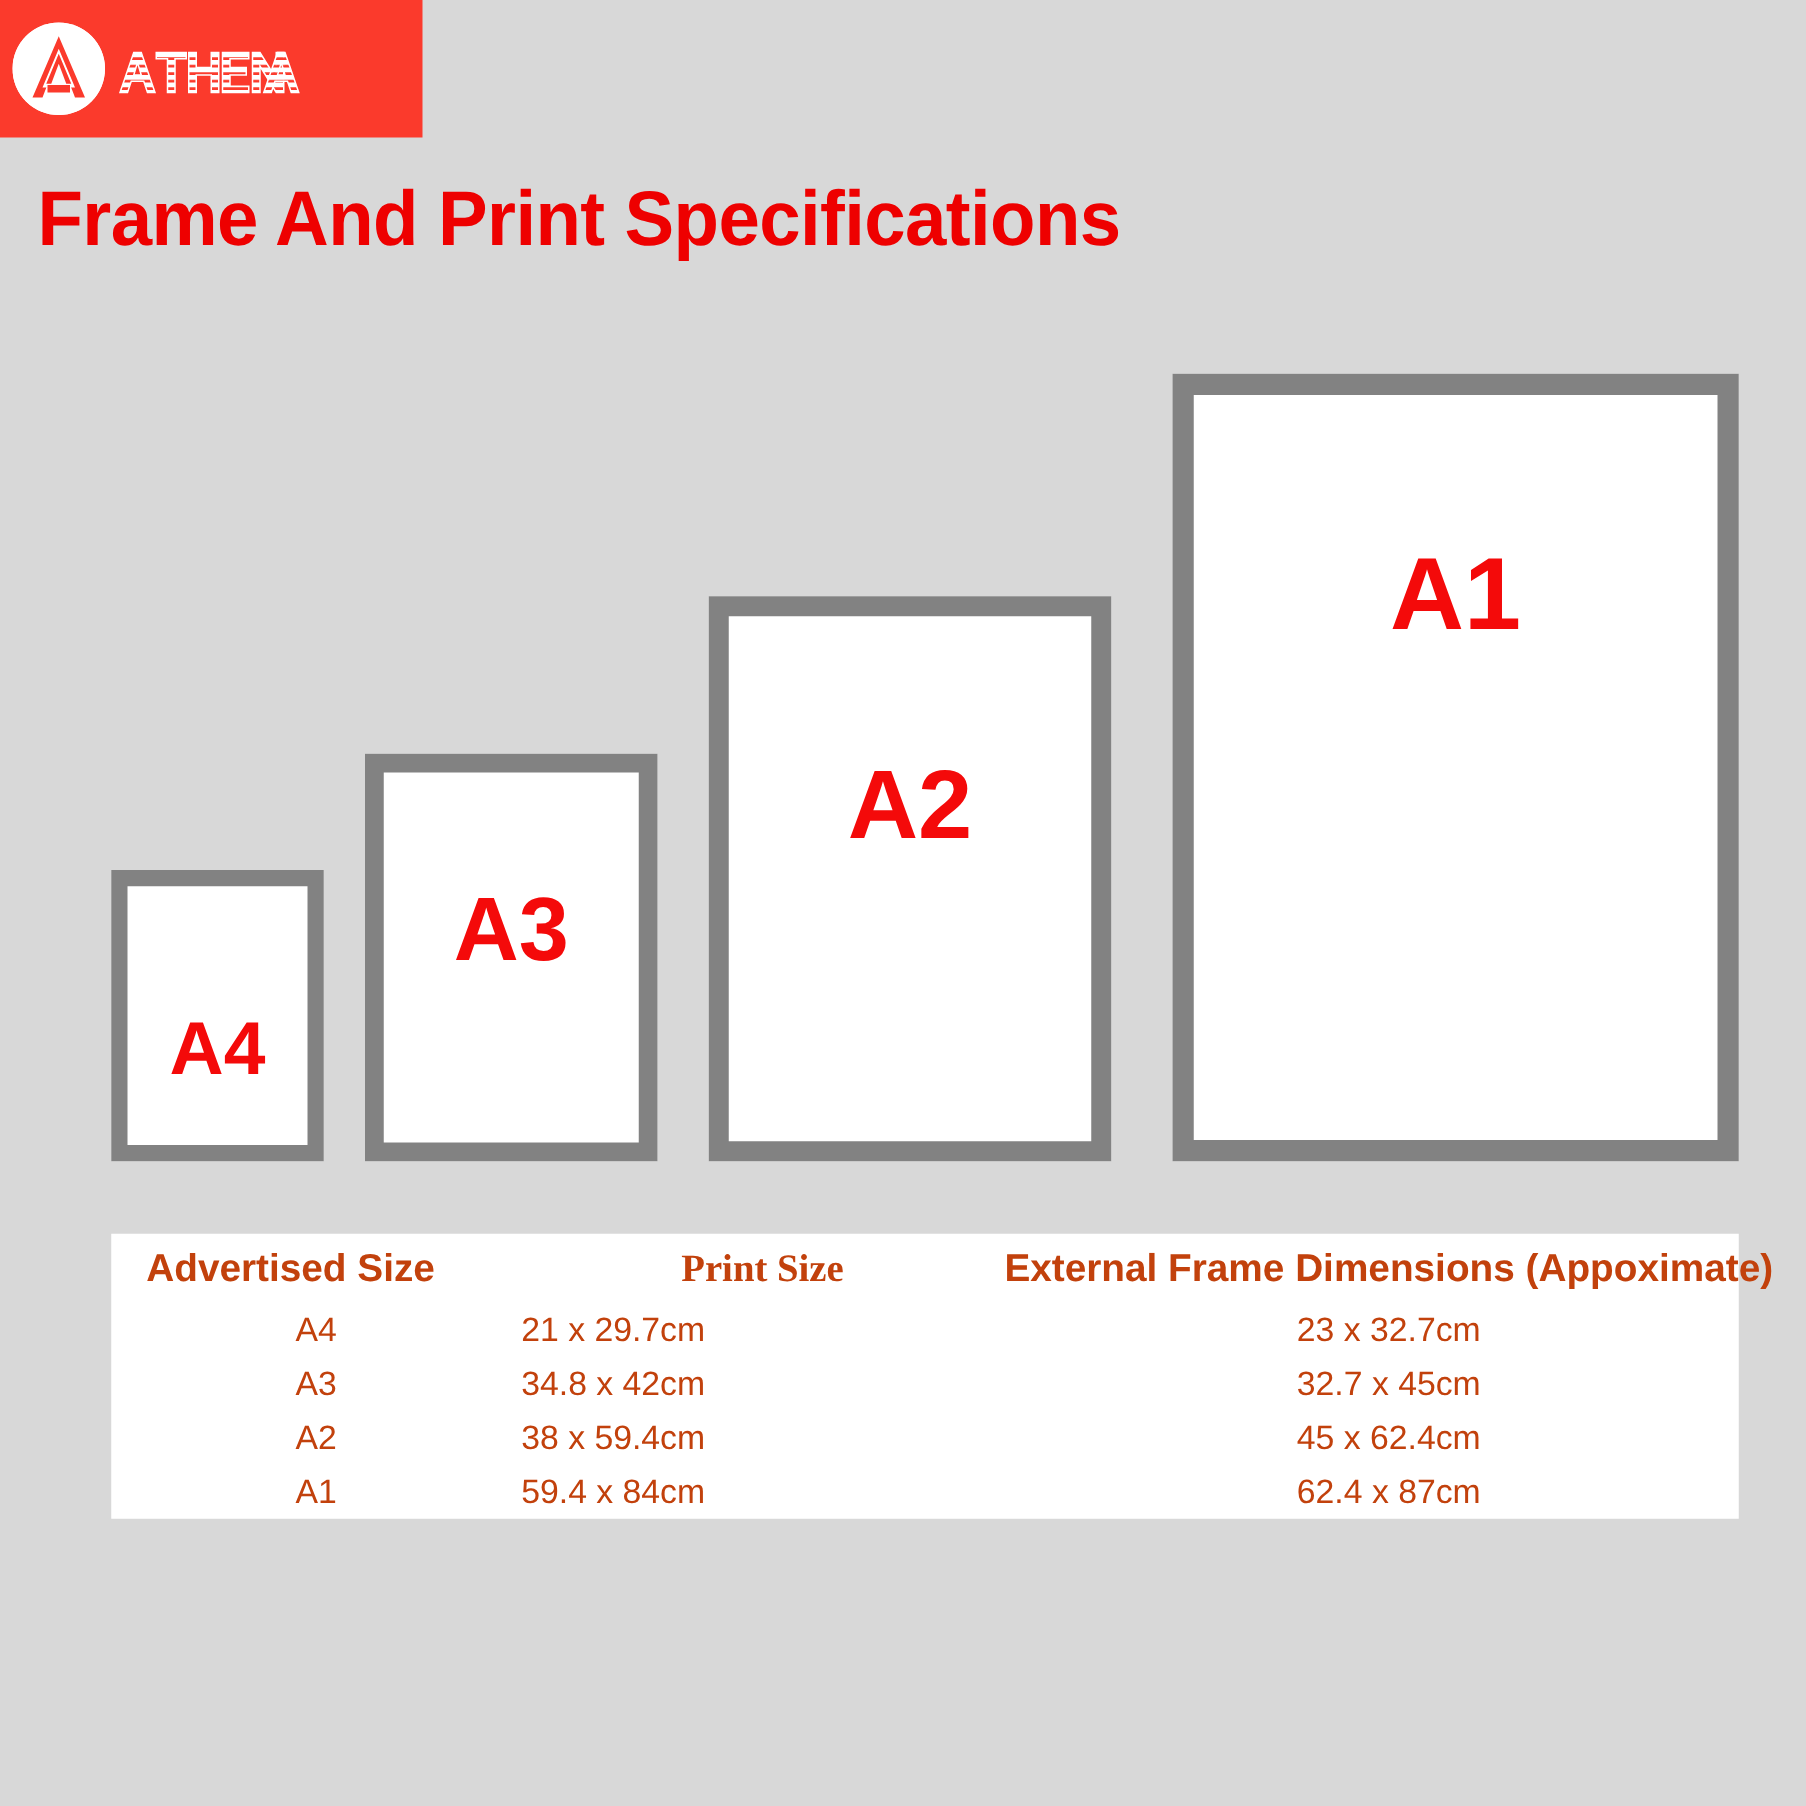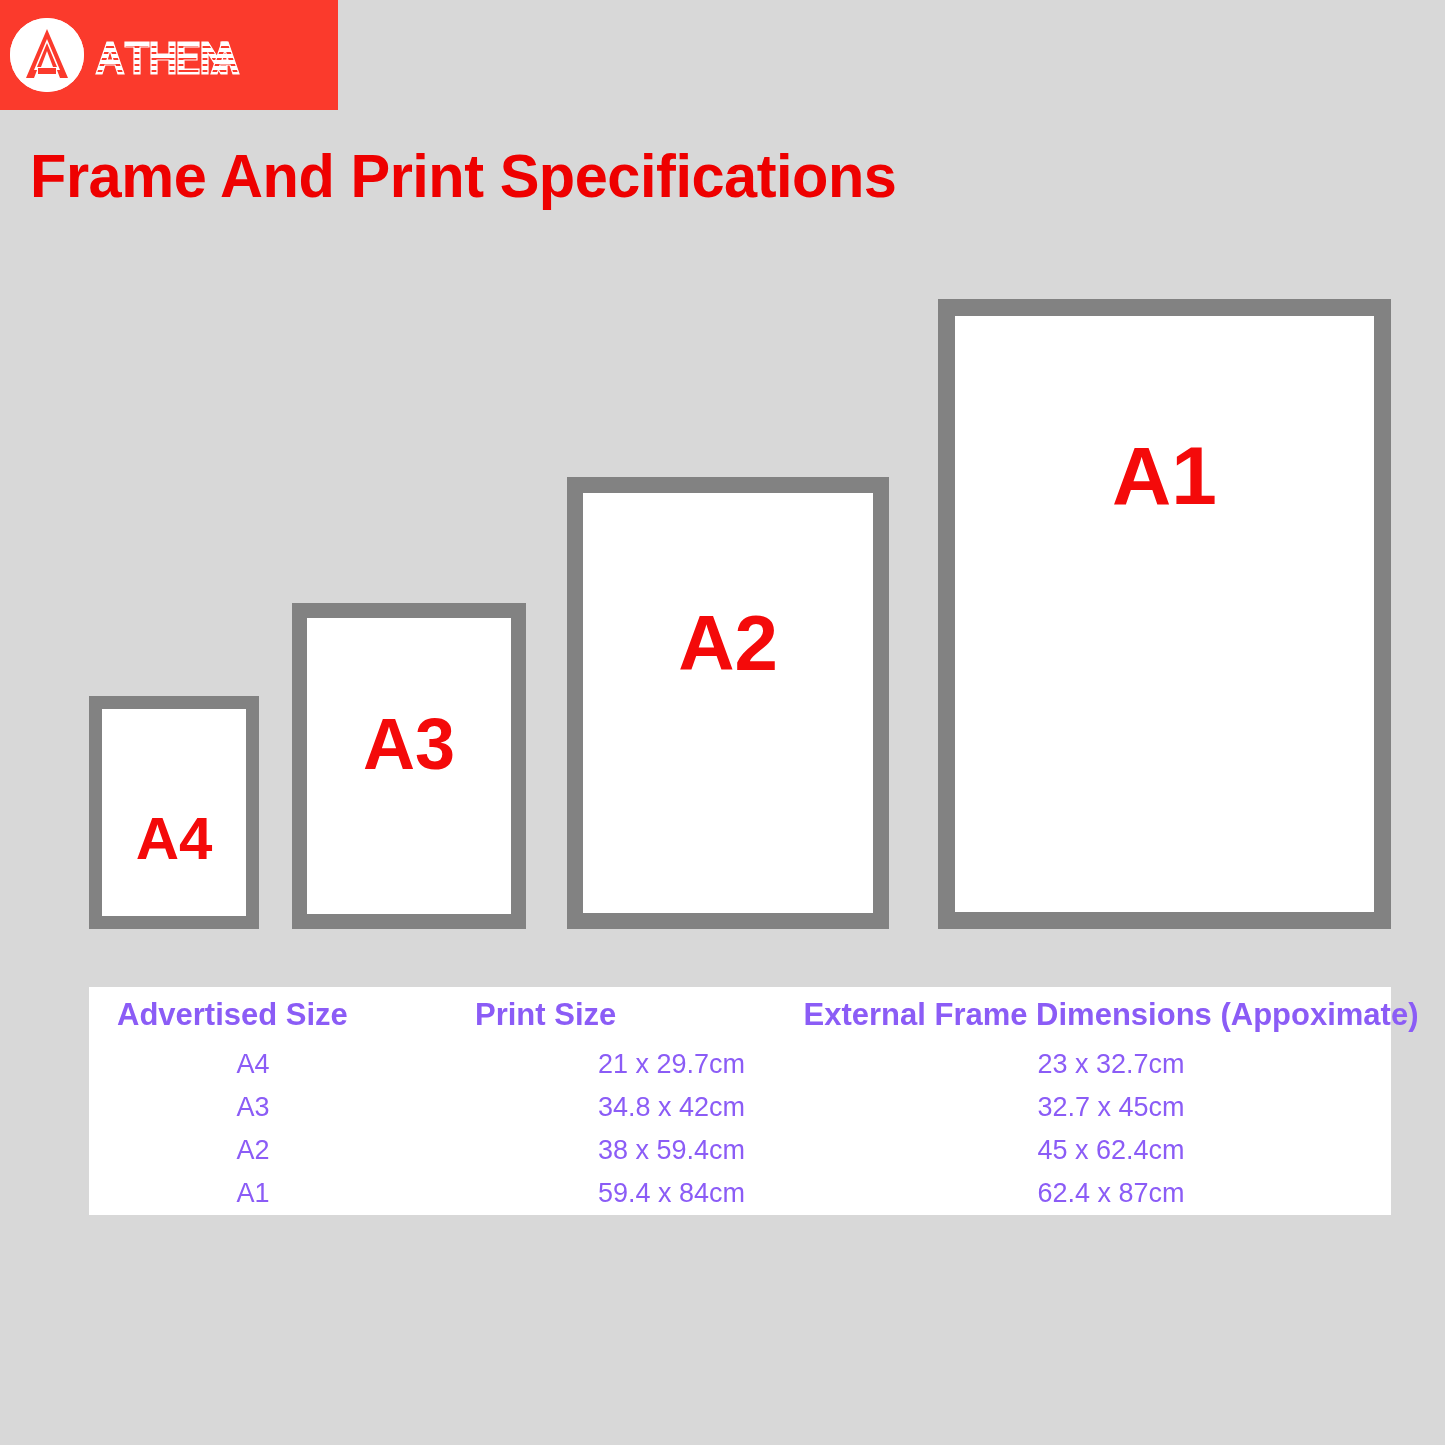--- a/index.html
+++ b/index.html
@@ -113,45 +113,45 @@
     width: 1302px;
     height: 228px;
     background: #ffffff;
   }
   #spec-table table {
     width: 100%;
     border-collapse: collapse;
     table-layout: fixed;
   }
   #spec-table th, #spec-table td {
-    color: #8b5cf6;
+    color: #c2410c;
     font-family: "Liberation Sans Narrow", "Liberation Sans", sans-serif;
     padding: 0;
     vertical-align: middle;
   }
   #spec-table th {
     font-size: 31px;
     font-weight: bold;
     height: 56px;
     text-align: center;
   }
   #spec-table td {
     font-size: 27px;
     font-weight: normal;
     height: 43px;
     text-align: center;
   }
   .col-adv   { width: 300px; }
   .col-print { width: 270px; }
   .col-ext   { width: 732px; }
   #spec-table thead th.col-adv   { text-align: left;   padding-left: 28px; }
-  #spec-table thead th.col-print { text-align: left;   padding-left: 58px; }
+  #spec-table thead th.col-print { text-align: center;   padding-left: 58px; font-family: Liberation Serif, serif; }
   #spec-table thead th.col-ext   { text-align: center; }
   #spec-table tbody td.col-adv   { text-align: center; padding-left: 0; }
-  #spec-table tbody td.col-print { text-align: right; padding-left: 0; }
+  #spec-table tbody td.col-print { text-align: left; padding-left: 0; }
 </style>
 </head>
 <body>
 
 <div id="brand-banner">
   <div id="brand-logo-mark">
     <svg width="74" height="74" viewBox="0 0 74 74">
       <circle cx="37" cy="37" r="37" fill="#ffffff"></circle>
       <path d="M37 11 L58 60 L50 60 L37 26 L24 60 L16 60 Z" fill="#fb3a2c"></path>
       <path d="M37 21 L50 52 L44 52 L37 33 L30 52 L24 52 Z" fill="#ffffff"></path>

